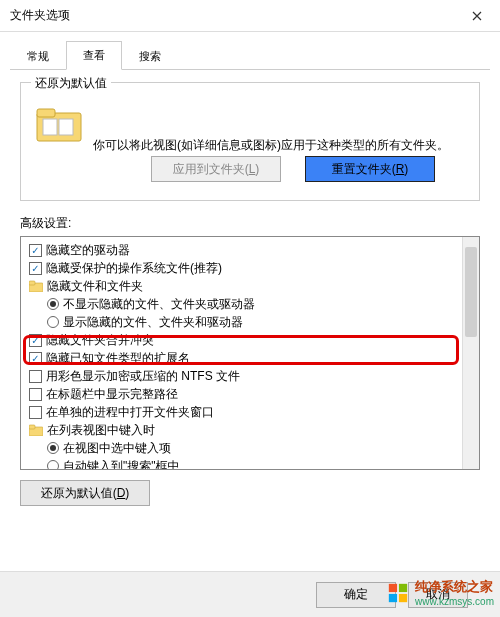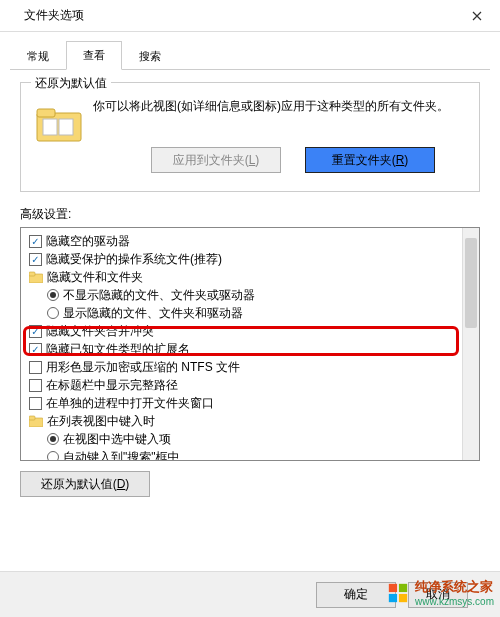--- a/index.html
+++ b/index.html
@@ -1,29 +1,29 @@
 <!DOCTYPE html>
 <html><head>
 <meta charset="utf-8">
 <style>
 * { box-sizing: border-box; margin: 0; padding: 0; }
 body { font-family: "Microsoft YaHei", "Segoe UI", sans-serif; font-size: 12px; background: #fff; width: 500px; height: 617px; overflow: hidden; position: relative; }
-.titlebar { display: flex; align-items: center; justify-content: space-between; height: 32px; padding: 0 0 0 24px; border-bottom: 1px solid #ddd; background: #fff; }
+.titlebar { display: flex; align-items: center; justify-content: space-between; height: 32px; padding: 0 0 0 10px; border-bottom: 1px solid #ddd; background: #fff; }
 .close-btn { width: 46px; height: 32px; display: flex; align-items: center; justify-content: center; background: transparent; border: none; font-size: 14px; cursor: pointer; }
 .tabs { display: flex; margin: 8px 10px 0 10px; border-bottom: 1px solid #ccc; }
 .tab { padding: 6px 16px; border: 1px solid transparent; border-bottom: none; background: transparent; cursor: pointer; font-size: 11px; position: relative; top: 1px; }
 .tab.active { border-color: #ccc; background: #fff; border-bottom: 1px solid #fff; }
 .panel { padding: 12px 20px; }
 .section { border: 1px solid #ccc; padding: 14px 14px 18px 14px; margin-bottom: 14px; position: relative; }
 .section-title { position: absolute; top: -8px; left: 10px; background: #fff; padding: 0 4px; font-size: 12px; }
 .folderview { display: flex; gap: 10px; }
 .folder-icon { width: 48px; height: 40px; margin-top: 6px; flex-shrink: 0; }
 .folder-icon svg { width: 100%; height: 100%; }
-.fv-text { font-size: 12px; line-height: 1.5; }
-.fv-buttons { display: flex; gap: 24px; margin-top: 32px; margin-left: 58px; }
+.fv-text { font-size: 12px; line-height: 1.5; margin-top: 39px; }
+.fv-buttons { display: flex; gap: 24px; margin-top: 2px; margin-left: 58px; }
 .wbtn { min-width: 130px; height: 26px; border: 1px solid #aaa; background: #e8e8e8; font-size: 12px; cursor: pointer; display: inline-flex; align-items: center; justify-content: center; }
 .wbtn.disabled { color: #888; background: #efefef; }
 .wbtn.strong { border: 1.5px solid #222; background: #3b82f6; }
 .wbtn .ul { text-decoration: underline; }
 .adv-label { font-size: 12px; margin-bottom: 4px; display: block; }
 .treebox { border: 1px solid #888; height: 234px; overflow: hidden; padding: 4px 2px; position: relative; }
 .treebox .scroll { position: absolute; right: 0; top: 0; bottom: 0; width: 17px; background: #f0f0f0; border-left: 1px solid #ddd; }
 .treebox .thumb { position: absolute; top: 10px; left: 2px; right: 2px; height: 90px; background: #cfcfcf; border-radius: 2px; }
 .treebox ul { list-style: none; }
 .row { display: flex; align-items: center; height: 18px; padding-left: 6px; gap: 4px; font-size: 12px; white-space: nowrap; }

